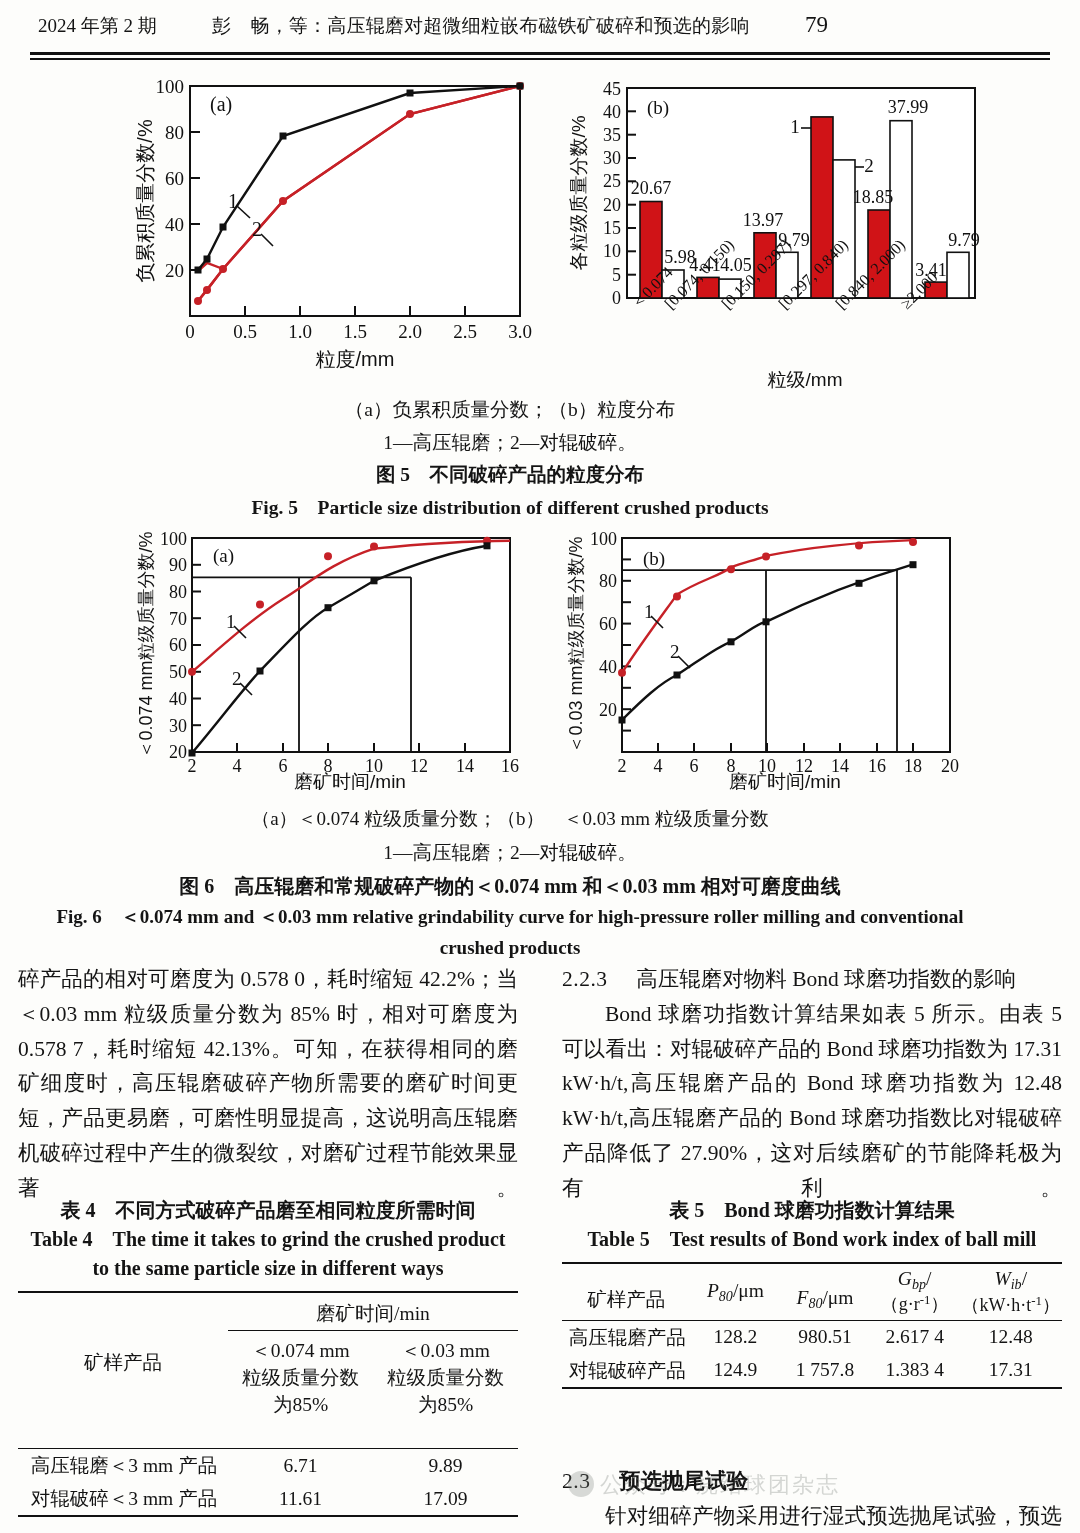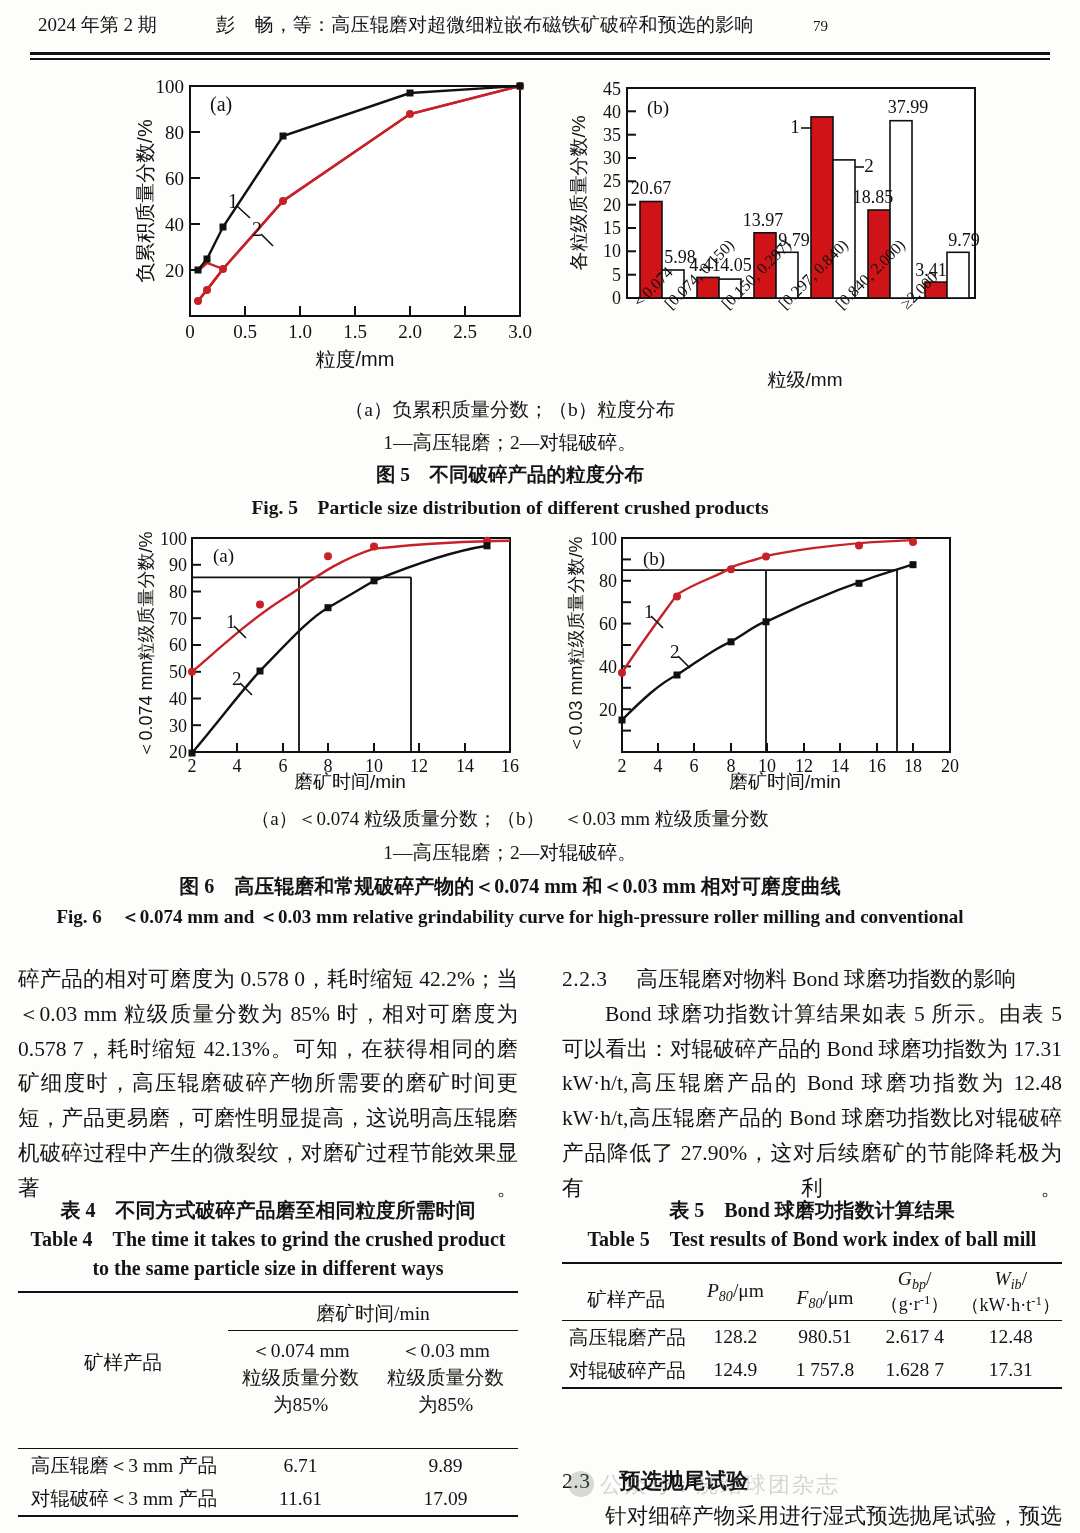--- a/index.html
+++ b/index.html
@@ -14,21 +14,21 @@
   .page{position:relative;width:1080px;height:1533px;}
 
   
   .runhead{
     position:absolute;left:0;top:12px;width:864px;
     display:flex;align-items:baseline;
     font-size:19px;
   }
   .rh-left{margin-left:38px;white-space:nowrap;}
   .rh-center{flex:1;text-align:center;white-space:nowrap;letter-spacing:.2px;}
-  .rh-right{margin-right:36px;white-space:nowrap;font-size:15px;}
+  .rh-right{margin-right:36px;white-space:nowrap;font-size:23px;}
   .rule-double{position:absolute;left:30px;top:52px;width:1020px;}
   .rule-double div:nth-child(1){height:3px;background:#111;}
   .rule-double div:nth-child(2){height:3px;}
   .rule-double div:nth-child(3){height:2px;background:#111;}
 
   
   .figwrap{position:absolute;}
   svg{display:block;}
   .cap{
     position:absolute;width:1020px;text-align:center;
@@ -399,20 +399,21 @@
       <line x1="91" y1="96" x2="103" y2="108" stroke="#111" stroke-width="1.6"></line>
       <text x="110" y="138" font-family="Liberation Serif, serif" font-size="19" fill="#111">2</text>
       <line x1="118" y1="136" x2="130" y2="148" stroke="#111" stroke-width="1.6"></line>
     </svg>
   </div>
 
   <div class="cap" style="top:805px;font-size:19px;">（a）＜0.074 粒级质量分数；（b）　＜0.03 mm 粒级质量分数</div>
   <div class="cap" style="top:838px;">1—高压辊磨；2—对辊破碎。</div>
   <div class="cap b" style="top:871px;font-size:20px;">图 6　高压辊磨和常规破碎产物的＜0.074 mm 和＜0.03 mm 相对可磨度曲线</div>
   <div class="cap en" style="top:903px;font-size:19px;">Fig. 6　＜0.074 mm and ＜0.03 mm relative grindability curve for high-pressure roller milling and conventional</div>
+  <div class="cap en" style="top:934px;font-size:19px;">crushed products</div>
 
   <div class="col left" style="top:962px;">
     <div class="p-just">碎产品的相对可磨度为 0.578 0，耗时缩短 42.2%；当＜0.03 mm 粒级质量分数为 85% 时，相对可磨度为 0.578 7，耗时缩短 42.13%。可知，在获得相同的磨矿细度时，高压辊磨破碎产物所需要的磨矿时间更短，产品更易磨，可磨性明显提高，这说明高压辊磨机破碎过程中产生的微裂纹，对磨矿过程节能效果显著。</div>
   </div>
 
   <div style="position:absolute;left:18px;top:1196px;width:500px;">
     <div class="tbl-title">表 4　不同方式破碎产品磨至相同粒度所需时间</div>
     <div class="tbl-title" style="font-family:'Liberation Serif',serif;">Table 4　The time it takes to grind the crushed product</div>
     <div class="tbl-title" style="font-family:'Liberation Serif',serif;">to the same particle size in different ways</div>
     <table style="margin-top:8px;">
@@ -487,21 +488,21 @@
         <td class="tl">高压辊磨产品</td>
         <td>128.2</td>
         <td>980.51</td>
         <td>2.617 4</td>
         <td>12.48</td>
       </tr>
       <tr class="trule-bot">
         <td class="tl">对辊破碎产品</td>
         <td>124.9</td>
         <td>1 757.8</td>
-        <td>1.628 7</td>
+        <td>1.383 4</td>
         <td>17.31</td>
       </tr>
     </tbody>
       </table>
   </div>
 
   <div class="col right" style="top:1464px;">
     <div class="sec">
       <span class="num">2.3</span>
       <span style="display:inline-block;width:18px;"></span>

